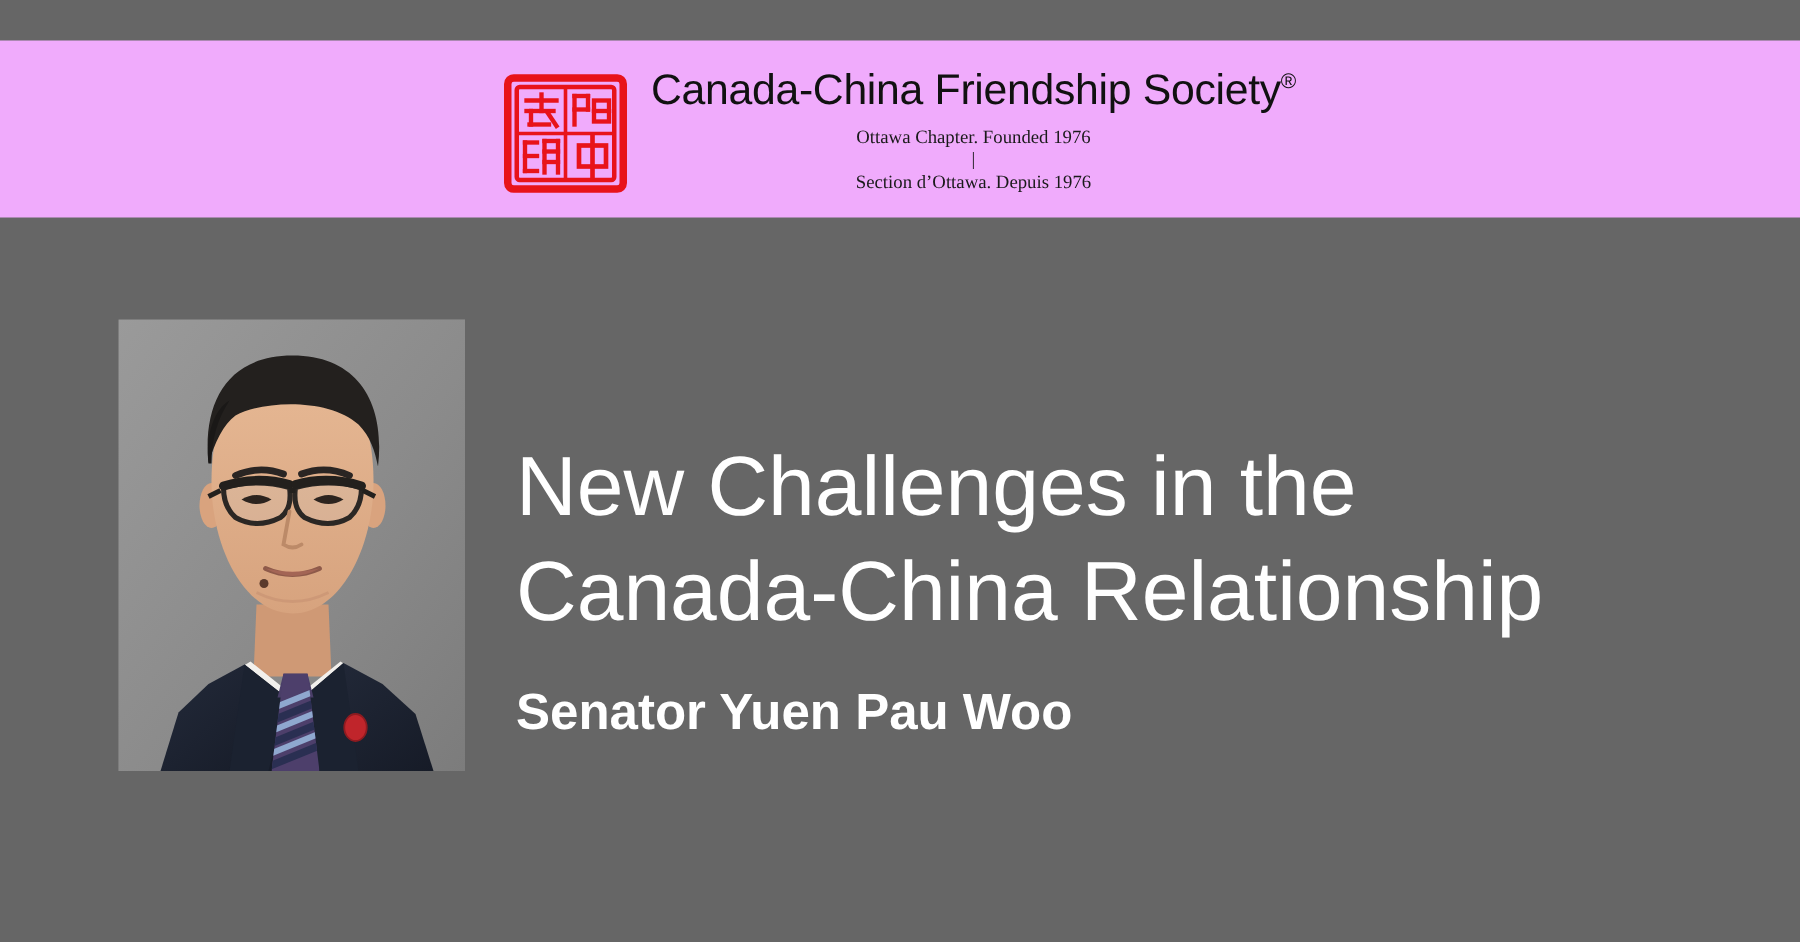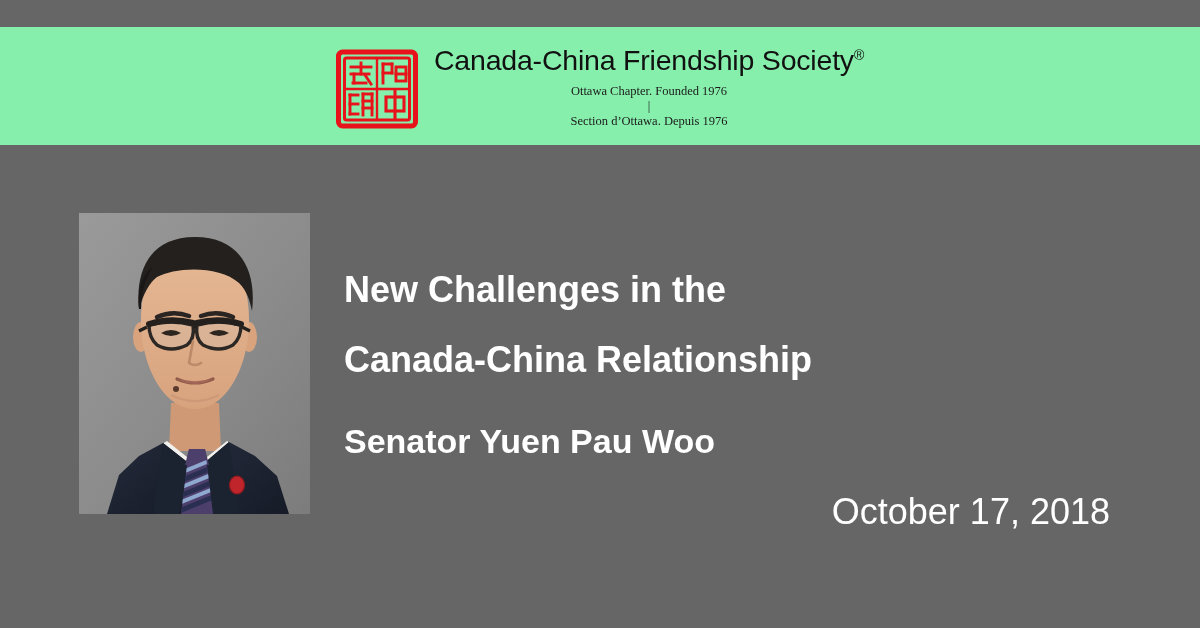--- a/index.html
+++ b/index.html
@@ -24,21 +24,21 @@
     background: #666666;
   }
 
   
   .header-band {
     position: absolute;
     left: 0;
     top: 27px;
     width: 1200px;
     height: 118px;
-    background: #86efac;
+    background: #f0abfc;
     display: flex;
     align-items: center;
     justify-content: center;
   }
 
   .logo-lockup {
     display: flex;
     align-items: flex-start;
     gap: 16px;
   }
@@ -104,25 +104,26 @@
   
   .headline {
     position: absolute;
     left: 344px;
     top: 255px;
     width: 760px;
   }
 
   .title {
     font-family: "Liberation Sans", sans-serif;
-    font-size: 36px;
+    font-size: 56px;
     line-height: 70px;
-    font-weight: 700;
+    font-weight: 400;
     color: #ffffff;
     letter-spacing: 0px;
+    margin-top: 34px;
   }
 
   .subtitle {
     font-family: "Liberation Sans", sans-serif;
     font-size: 34px;
     line-height: 48px;
     font-weight: 700;
     color: #ffffff;
     margin-top: 22px;
   }
@@ -297,16 +298,15 @@
 
   <div class="headline">
     <div class="title">
       <div>New Challenges in the</div>
       <div>Canada-China Relationship</div>
     </div>
     <div class="subtitle">Senator Yuen Pau Woo</div>
   </div>
 
   <div class="meta">
-    <div class="meta-date">October 17, 2018</div>
   </div>
 
 </div>
 
 </body></html>

